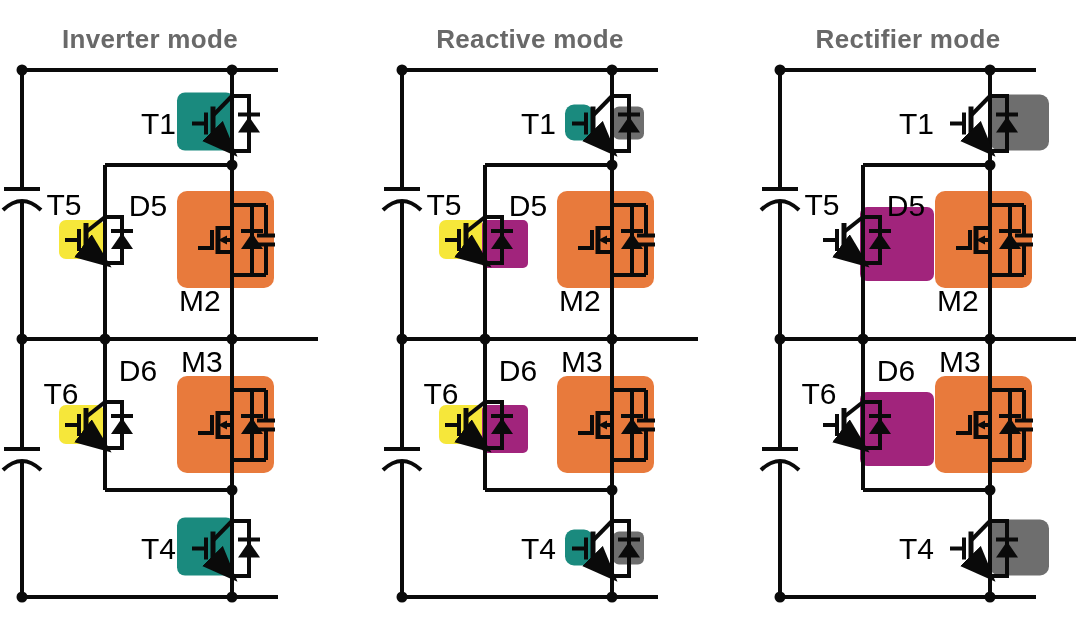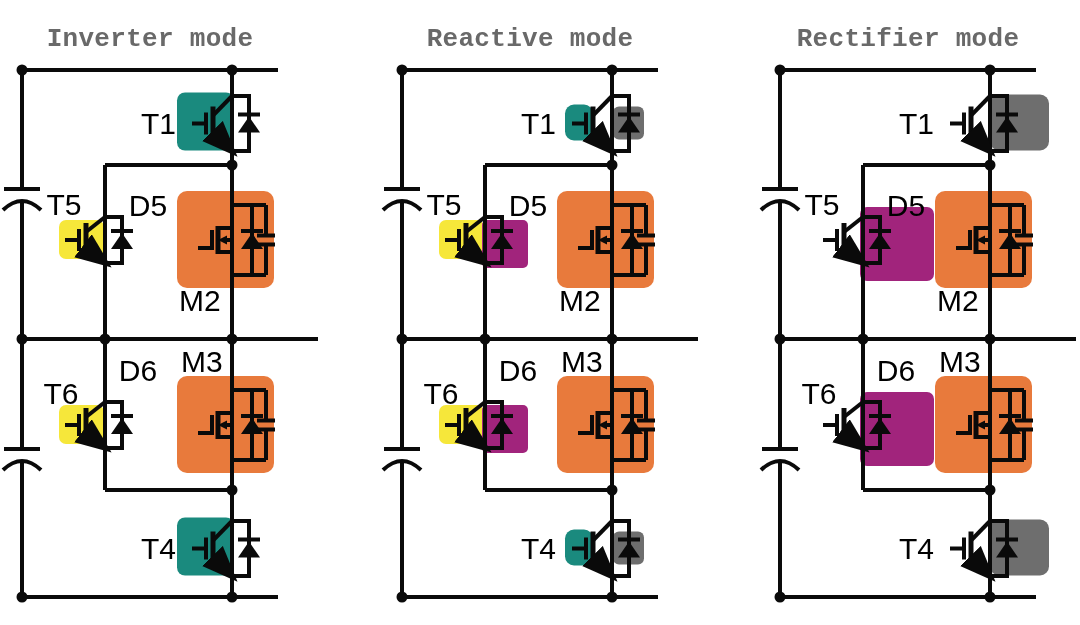--- a/index.html
+++ b/index.html
@@ -1,19 +1,19 @@
 <!DOCTYPE html>
 <html><head>
 <meta charset="utf-8">
 <style>
   html,body{margin:0;padding:0;background:#fff;}
   .canvas{position:relative;width:1080px;height:625px;background:#ffffff;overflow:hidden;
           font-family:"Liberation Sans",sans-serif;}
   .panel-title{position:absolute;top:24px;width:300px;text-align:center;
-               font-size:26px;font-weight:bold;color:#696969;letter-spacing:.3px;font-family:Liberation Mono, monospace;}
+               font-size:26px;font-weight:bold;color:#696969;letter-spacing:.3px;}
   svg.circ{position:absolute;top:0;width:330px;height:625px;}
   svg text{font-family:"Liberation Sans",sans-serif;font-size:30px;fill:#000;}
 </style>
 </head>
 <body>
 
 <div class="canvas">
   <div class="panel-title" style="left:0px">Inverter mode</div>
   <div class="panel-title" style="left:758px">Rectifier mode</div>
   <div class="panel-title" style="left:380px">Reactive mode</div>

